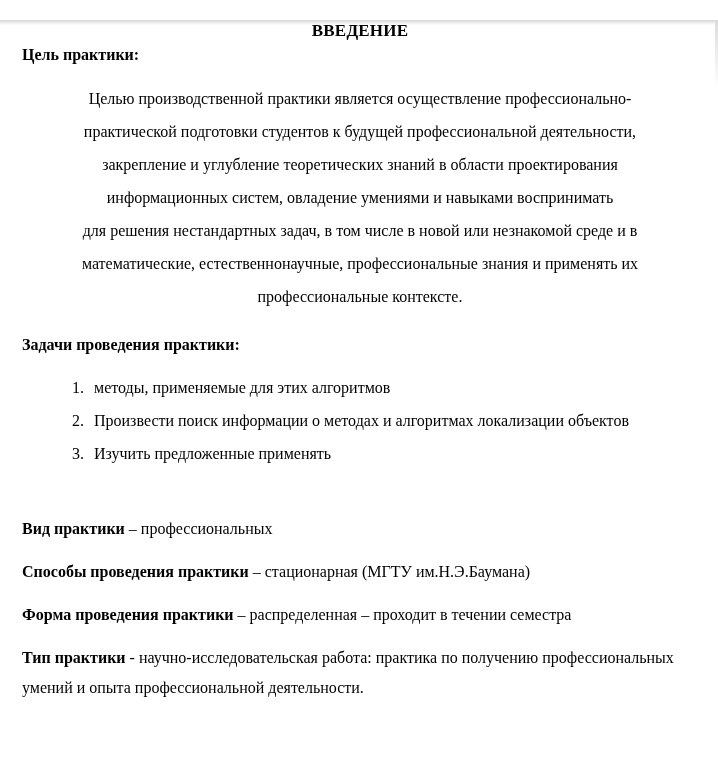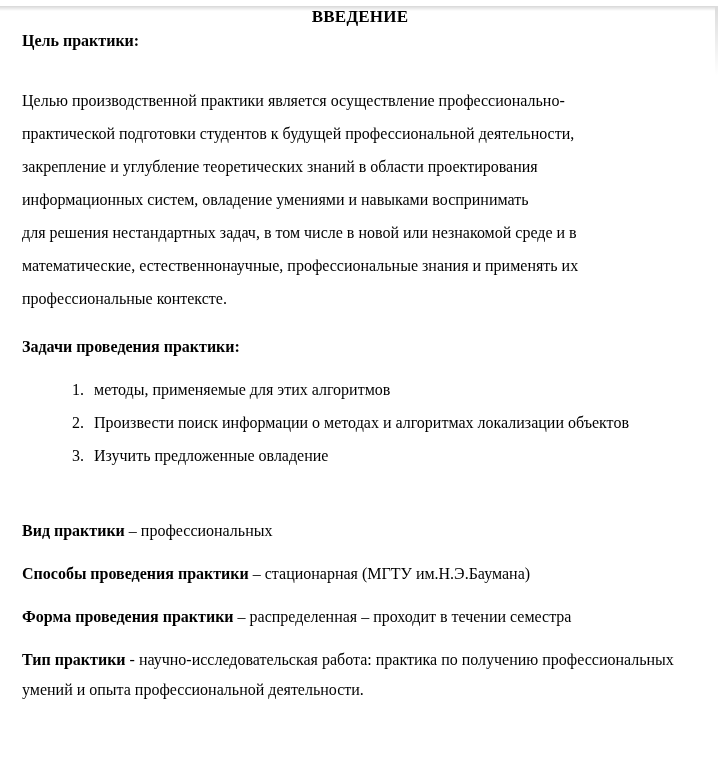--- a/index.html
+++ b/index.html
@@ -29,35 +29,36 @@
     pointer-events: none;
   }
   .edge-right {
     position: absolute;
     top: 0; right: 0;
     width: 3px; height: 70px;
     background: linear-gradient(to bottom, #dcdcdc, rgba(255,255,255,0));
     pointer-events: none;
   }
   .doc-title {
-    margin-top: 6px;
+    margin-top: 20px;
     text-align: center;
     font-weight: bold;
     font-size: 17px;
     line-height: 22px;
     letter-spacing: 0.2px;
   }
   .h-bold {
     font-weight: bold;
     font-size: 16px;
     line-height: 20px;
     margin-top: 3px;
   }
   .para {
-    margin-top: 33px;
+    margin-top: 17px;
+    text-align: center;
   }
   .para .line {
     font-size: 16px;
     line-height: 33px;
     white-space: nowrap;
   }
   .tasks-heading {
     margin-top: 22px;
   }
   .tasks {
@@ -115,21 +116,21 @@
     </div>
     <div class="task-line">
       <span>методы, применяемые для этих алгоритмов</span>
     </div>
     <div class="task-line">
       <span class="task-num">2.</span>
       <span>Произвести поиск информации о методах и алгоритмах локализации объектов</span>
     </div>
     <div class="task-line">
       <span class="task-num">3.</span>
-      <span>Изучить предложенные овладение</span>
+      <span>Изучить предложенные применять</span>
     </div>
   </div>
 
   <div class="details">
     <p class="detail"><b>Вид практики</b><span> – профессиональных</span></p>
     <p class="detail"><b>Способы проведения практики</b><span> – стационарная (МГТУ им.Н.Э.Баумана)</span></p>
     <p class="detail"><b>Форма проведения практики</b><span> – распределенная – проходит в течении семестра</span></p>
     <p class="detail"><b>Тип практики</b><span> - научно-исследовательская работа: практика по получению профессиональных умений и опыта профессиональной деятельности.</span></p>
   </div>
 </div>

